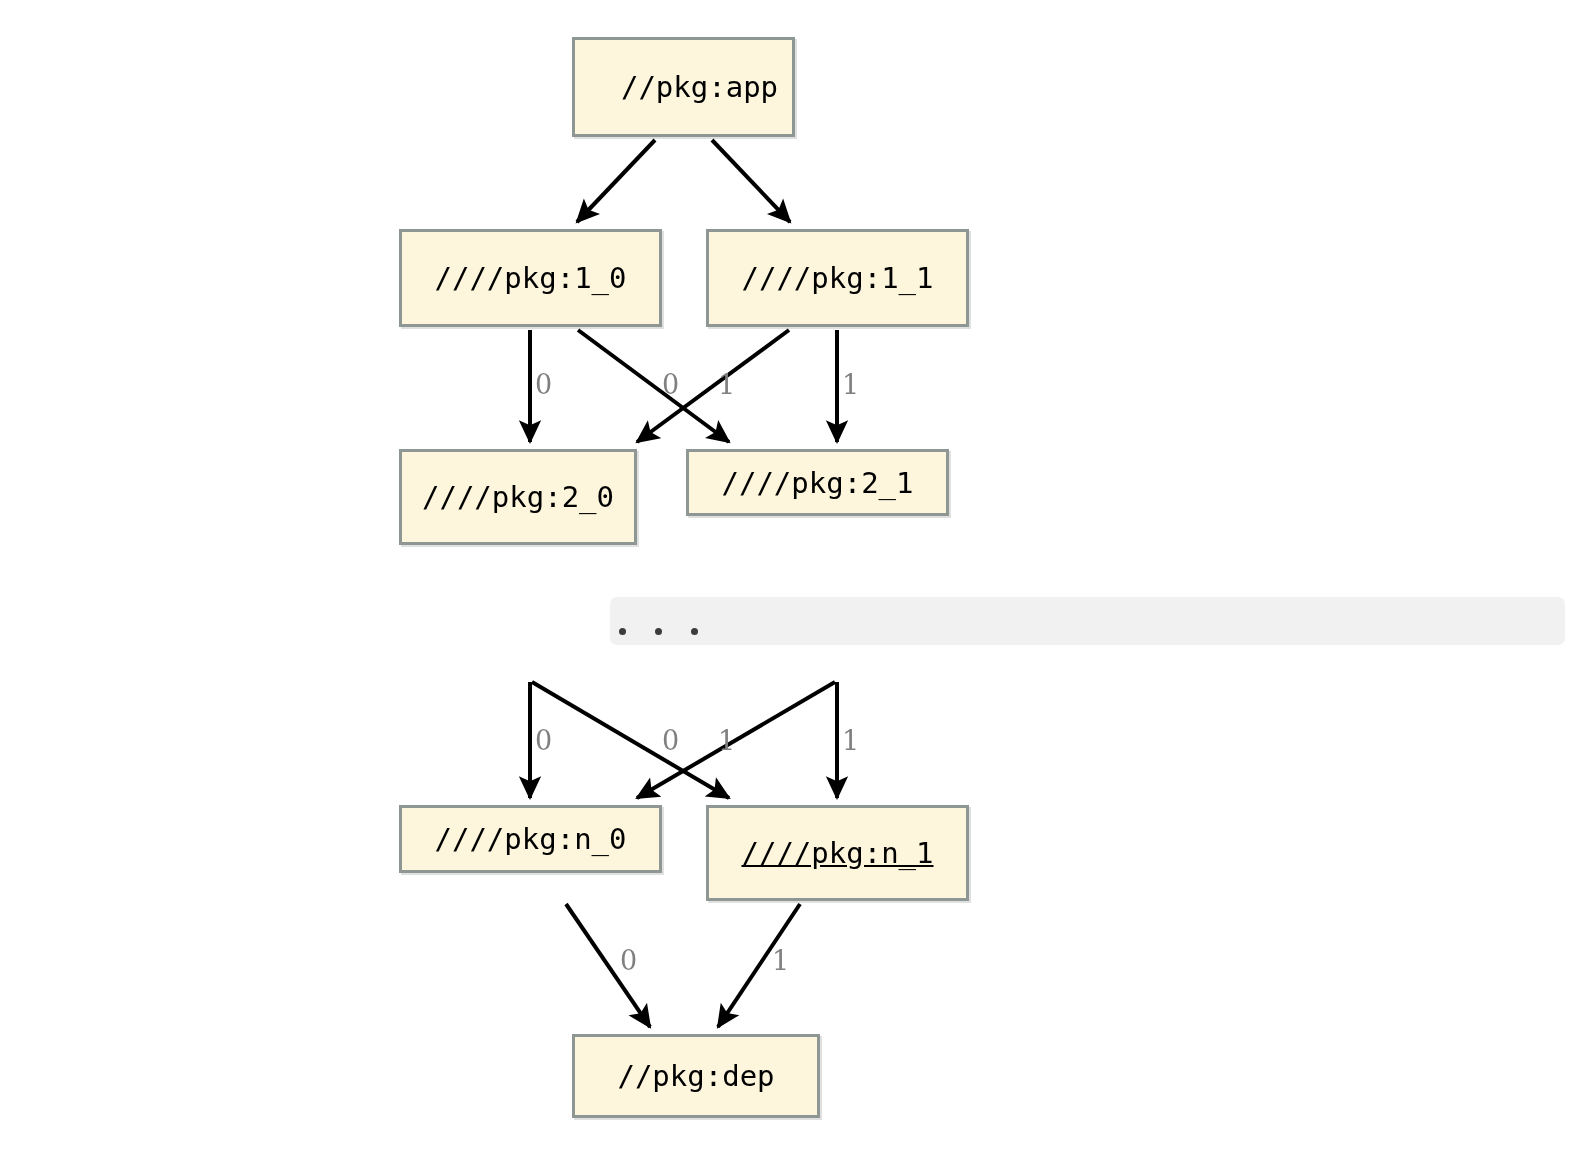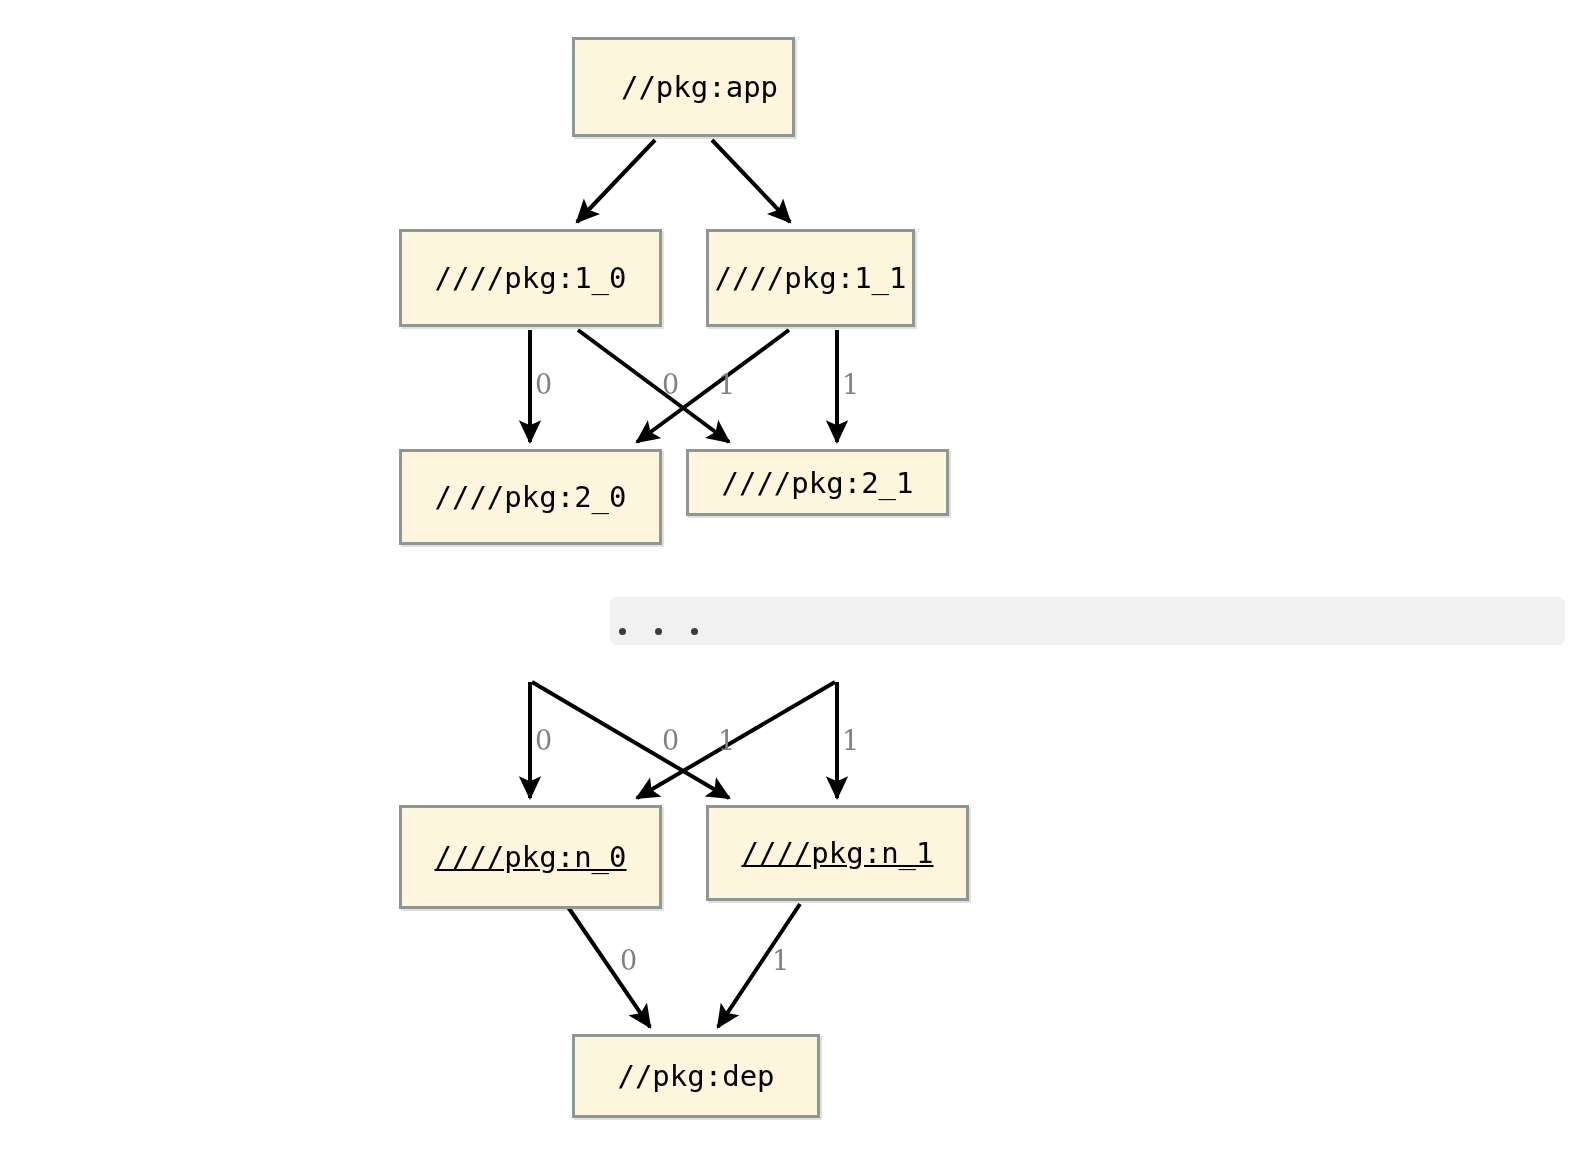--- a/index.html
+++ b/index.html
@@ -98,33 +98,33 @@
   </svg>
 
   <div class="node-box" style="left:572px;top:37px;width:223px;height:100px;padding-left:32px;">
     <span class="node-label">//pkg:app</span>
   </div>
 
   <div class="node-box" style="left:399px;top:229px;width:263px;height:98px;text-align:right;">
     <span class="node-label">////pkg:1_0</span>
   </div>
 
-  <div class="node-box" style="left:706px;top:229px;width:209px;height:98px;">
+  <div class="node-box" style="left:706px;top:229px;width:263px;height:98px;">
     <span class="node-label">////pkg:1_1</span>
   </div>
 
-  <div class="node-box" style="left:399px;top:449px;width:263px;height:96px;text-align:center;">
+  <div class="node-box" style="left:399px;top:449px;width:238px;height:96px;text-align:center;">
     <span class="node-label">////pkg:2_0</span>
   </div>
 
   <div class="node-box" style="left:686px;top:449px;width:263px;height:67px;">
     <span class="node-label">////pkg:2_1</span>
   </div>
 
-  <div class="node-box" style="left:399px;top:805px;width:263px;height:104px;text-decoration:underline;">
+  <div class="node-box" style="left:399px;top:805px;width:263px;height:68px;">
     <span class="node-label">////pkg:n_0</span>
   </div>
 
   <div class="node-box" style="left:706px;top:805px;width:263px;height:96px;text-decoration:underline;">
     <span class="node-label">////pkg:n_1</span>
   </div>
 
   <div class="node-box" style="left:572px;top:1034px;width:248px;height:84px;">
     <span class="node-label">//pkg:dep</span>
   </div>

